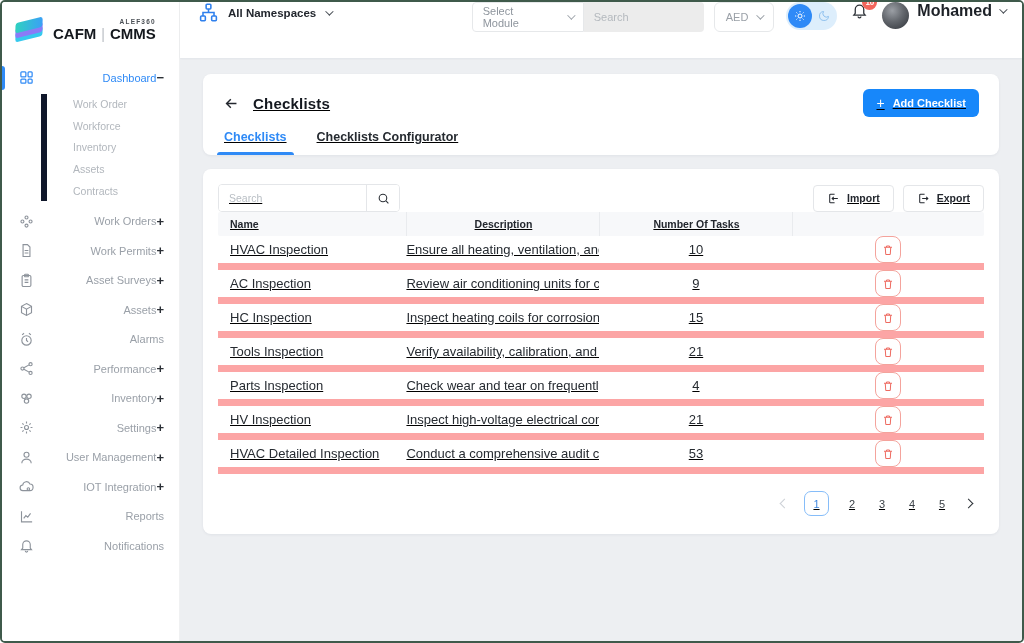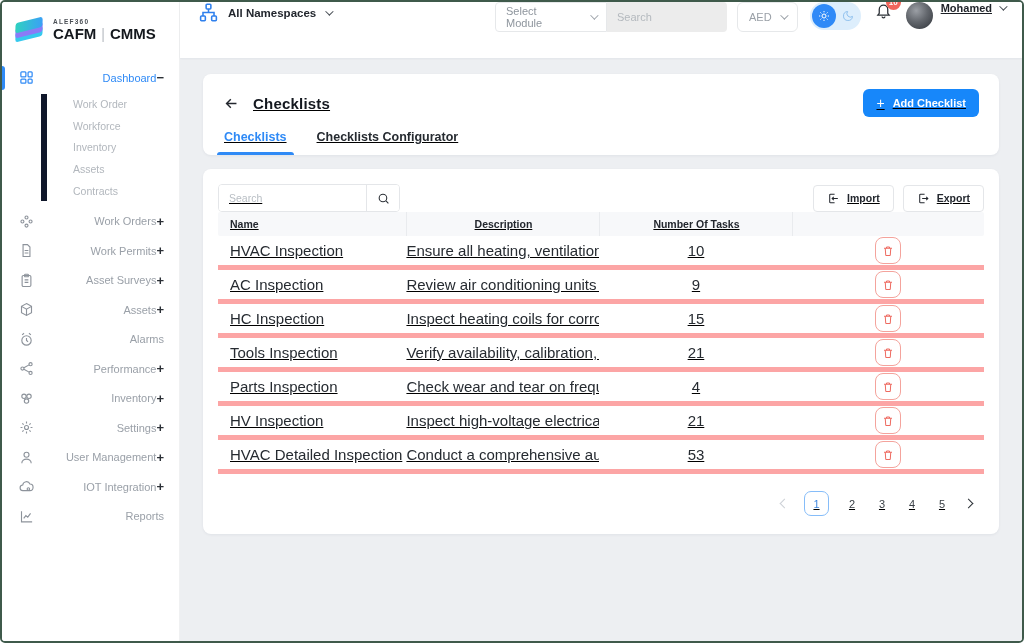--- a/index.html
+++ b/index.html
@@ -11,21 +11,21 @@
   
   .sidebar{ width:178px; flex-shrink:0; background:#fff; border-right:1px solid #f0f1f2;
             display:flex; flex-direction:column; }
   .logo-row{ height:56px; display:flex; align-items:center; padding-left:13px; gap:8px; flex-shrink:0;}
   .logo-stack{ position:relative; width:30px; height:26px; }
   .logo-stack span{ position:absolute; left:0; width:28px; height:10px; border-radius:3px;
                     transform:rotate(-14deg) skewX(-16deg); }
   .logo-l1{ top:12px; background:#36c9ee; }
   .logo-l2{ top:8px;  background:#8a7bf7; }
   .logo-l3{ top:3px;  background:linear-gradient(90deg,#2fd1c0,#3aa0f6); }
-  .brand-text{ display:flex; flex-direction:column; }
+  .brand-text{ display:flex; flex-direction:column;align-items:flex-end; }
   .brand-alef{ font-size:6.5px; font-weight:700; letter-spacing:1.2px; color:#4a4f55; }
   .brand-main{ font-size:15px; font-weight:800; color:#14181d; display:flex; align-items:center; gap:5px; }
   .brand-main .divider{ font-weight:300; color:#b9bec3; font-size:14px; }
 
   .nav{ padding-top:5px; }
   .nav-item{ height:29.5px; display:flex; align-items:center; padding:0 15px 0 16px;
              color:#9aa0a8; font-size:11px; cursor:pointer; position:relative;text-align:right; }
   .nav-item .nav-ic{ width:16px; height:16px; margin-right:9px; color:#8d939b; display:flex;
                      align-items:center; justify-content:center; }
   .nav-item .nav-label{ flex:1; white-space:nowrap; }
@@ -63,21 +63,21 @@
               display:flex; align-items:center; justify-content:center; cursor:pointer; border:none;}
   .theme-moon{ width:22px; height:22px; display:flex; align-items:center; justify-content:center;
                color:#8fc0ee; cursor:pointer; background:none; border:none;}
   .bell-wrap{ position:relative; margin-right:14px; cursor:pointer; color:#2b3036; }
   .badge{ position:absolute; top:-7px; right:-9px; min-width:15px; height:15px; border-radius:8px;
           background:#f2655c; color:#fff; font-size:8px; font-weight:700; display:flex;
           align-items:center; justify-content:center; padding:0 3px; }
   .avatar{ width:27px; height:27px; border-radius:50%; flex-shrink:0; margin-right:8px;
            background:radial-gradient(circle at 38% 32%, #9b9fa5 0%, #63676d 45%, #2e3238 100%); }
   .user-group{ display:flex; align-items:center; gap:7px; cursor:pointer; }
-  .user-name{ font-size:11px; font-weight:700; color:#1d2127;text-decoration:underline; }
+  .user-name{ font-size:16px; font-weight:700; color:#1d2127; }
 
   .content{ flex:1; padding:16px 23px; overflow:hidden;text-decoration:underline; }
   .card{ background:#fff; border-radius:8px; box-shadow:0 1px 3px rgba(25,39,60,.06); }
 
   .header-card .title-row{ display:flex; align-items:center; gap:13px; padding:15px 20px 4px; }
   .back-btn{ background:none; border:none; color:#23272e; cursor:pointer; display:flex; padding:0; }
   .page-title{ font-size:15px; font-weight:800; color:#14181f; letter-spacing:.2px; }
   .add-btn{ margin-left:auto; background:#1787fa; color:#fff; border:none; height:28px;
             border-radius:6px; padding:0 13px; display:flex; align-items:center; gap:8px;
             font-size:11px; font-weight:600; cursor:pointer; font-family:inherit; }
@@ -104,21 +104,21 @@
 
   .tbl{ }
   .t-head{ display:grid; grid-template-columns:24.6% 25.2% 25.2% 25%; background:#f7f8fa;
            height:24px; align-items:center; font-size:10.5px; font-weight:700; color:#23272e;
            border-radius:2px; }
   .t-head .hc{ height:100%; display:flex; align-items:center; }
   .t-head .hc + .hc{ border-left:1px solid #e9ebee; }
   .hc.name{ padding-left:12px; }
   .hc.center{ justify-content:center; }
   .t-row{ display:grid; grid-template-columns:24.6% 25.2% 25.2% 25%; height:34px; align-items:center;
-          border-bottom:5px solid #fca5a5; font-size:15px; color:#262b31; }
+          border-bottom:7px solid #fca5a5; font-size:13px; color:#262b31; }
   .t-row .cell-name{ padding-left:12px; white-space:nowrap; overflow:hidden; }
   .t-row .cell-center{ text-align:center; white-space:nowrap; overflow:hidden; }
   .t-row .cell-action{ display:flex; justify-content:center; }
   .del-btn{ width:26px; height:27px; border:1px solid #f4a39c; border-radius:8px; background:#fff;
             color:#ee6a60; display:flex; align-items:center; justify-content:center; cursor:pointer; }
 
   .pagination{ display:flex; align-items:center; justify-content:flex-end; gap:16px;
                padding:17px 12px 8px; font-size:11px; color:#3a4046; }
   .pg-arrow{ background:none; border:none; cursor:pointer; display:flex; padding:0; }
   .pg-chev{ width:7px; height:7px; border-right:1.6px solid #2b3036; border-bottom:1.6px solid #2b3036;
@@ -293,20 +293,30 @@
         <span class="nav-ic">
           <svg width="15" height="15" viewBox="0 0 24 24" fill="none" stroke="currentColor" stroke-width="1.8">
               <path d="M4 3.5v17h17"></path>
               <path d="M7.5 15l3.5-4.5 3 2.5 4.5-6"></path>
             </svg>
         </span>
         <span class="nav-label">Reports</span>
         <span class="nav-exp"></span>
       </div>
 
+      <div class="nav-item">
+        <span class="nav-ic">
+          <svg width="15" height="15" viewBox="0 0 24 24" fill="none" stroke="currentColor" stroke-width="1.8">
+              <path d="M18 16v-5.5a6 6 0 1 0-12 0V16l-2 2.5h16z"></path>
+              <path d="M10 20.5a2 2 0 0 0 4 0"></path>
+            </svg>
+        </span>
+        <span class="nav-label">Notifications</span>
+        <span class="nav-exp"></span>
+      </div>
     </nav>
   </aside>
 
   <div class="main">
 
     <header class="topbar">
       <div class="ns-group">
         <span>
           <svg width="21" height="21" viewBox="0 0 24 24" fill="none" stroke="#2f80ed" stroke-width="1.8">
               <rect x="9.3" y="2.5" width="5.4" height="5.4" rx="1"></rect>

